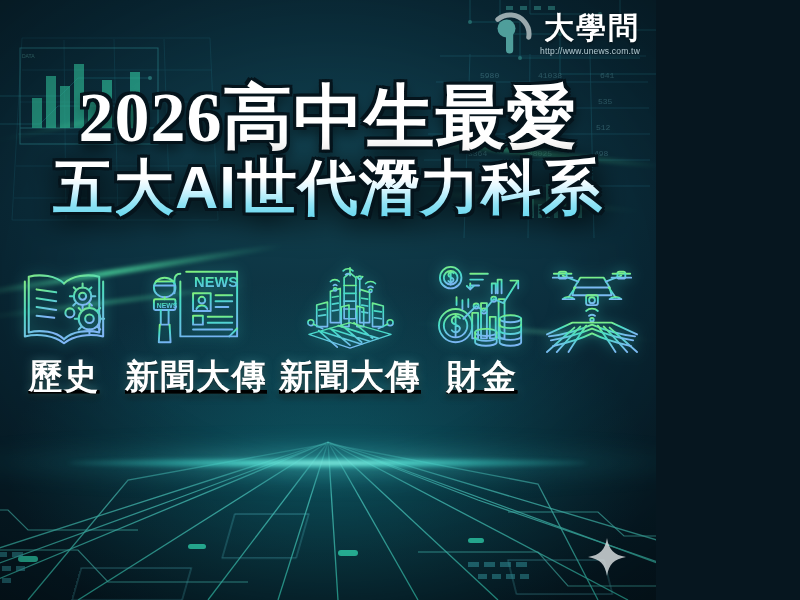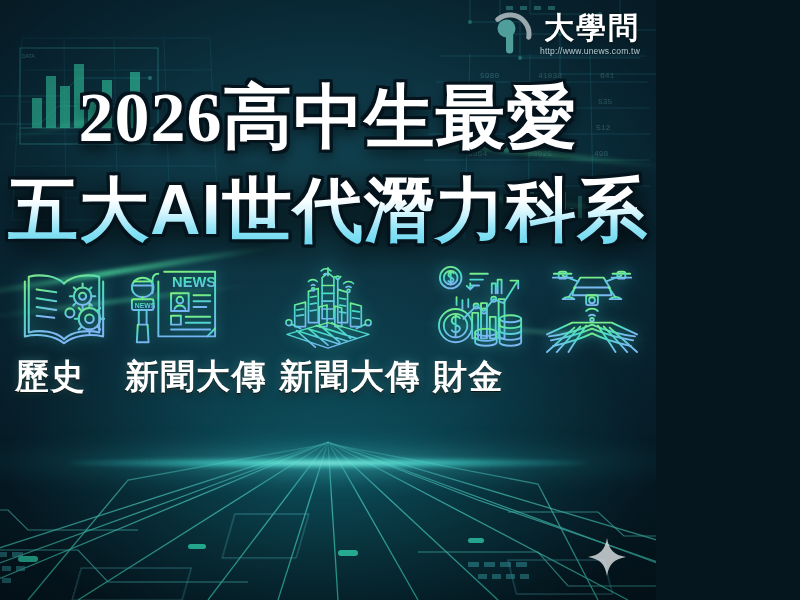--- a/index.html
+++ b/index.html
@@ -86,35 +86,35 @@
   }
   .tline1 {
     font-size:70px; color:#ffffff;
     text-shadow:
       -3px 0 0 #05141c, 3px 0 0 #05141c, 0 -3px 0 #05141c, 0 3px 0 #05141c,
       -3px -3px 0 #05141c, 3px -3px 0 #05141c, -3px 3px 0 #05141c, 3px 3px 0 #05141c,
       0 7px 14px rgba(0,0,0,.75);
     font-family: Liberation Serif, serif;
   }
   .tline2 {
-    font-size:70px; margin-top:19px;
+    font-size:60px; margin-top:2px;
     background:linear-gradient(180deg,#ffffff 0%,#ffffff 34%,#d8f6ff 52%,#8fe3f5 76%,#63d6ef 100%);
     -webkit-background-clip:text; background-clip:text;
     -webkit-text-fill-color:transparent; color:transparent;
     filter:drop-shadow(-3px 0 0 #05141c) drop-shadow(3px 0 0 #05141c)
            drop-shadow(0 -3px 0 #05141c) drop-shadow(0 3px 0 #05141c)
            drop-shadow(0 8px 14px rgba(0,0,0,.7));
   }
 
   
   #icons {
     position:absolute; left:0; right:0; top:262px;
     display:flex; justify-content:center; align-items:flex-start; gap:12px; padding:0 26px;
   }
-  .item { width:142px; display:flex; flex-direction:column; align-items:flex-start; }
+  .item { width:142px; display:flex; flex-direction:column; align-items:center;text-decoration:underline; }
   .item .glyph { width:98px; height:92px; filter:drop-shadow(0 0 7px rgba(60,210,200,.45)); }
   .item .cap {
     margin-top:0; font-size:34px; font-weight:700; color:#ffffff; letter-spacing:1.5px;
     white-space:nowrap;
     text-shadow:0 0 10px rgba(120,230,235,.35), 0 3px 7px rgba(0,0,0,.8), 0 1px 0 rgba(0,0,0,.9);
   }
 
   
   #sparkle { position:absolute; right:30px; bottom:24px; width:38px; height:38px; opacity:.9; }
 </style>

